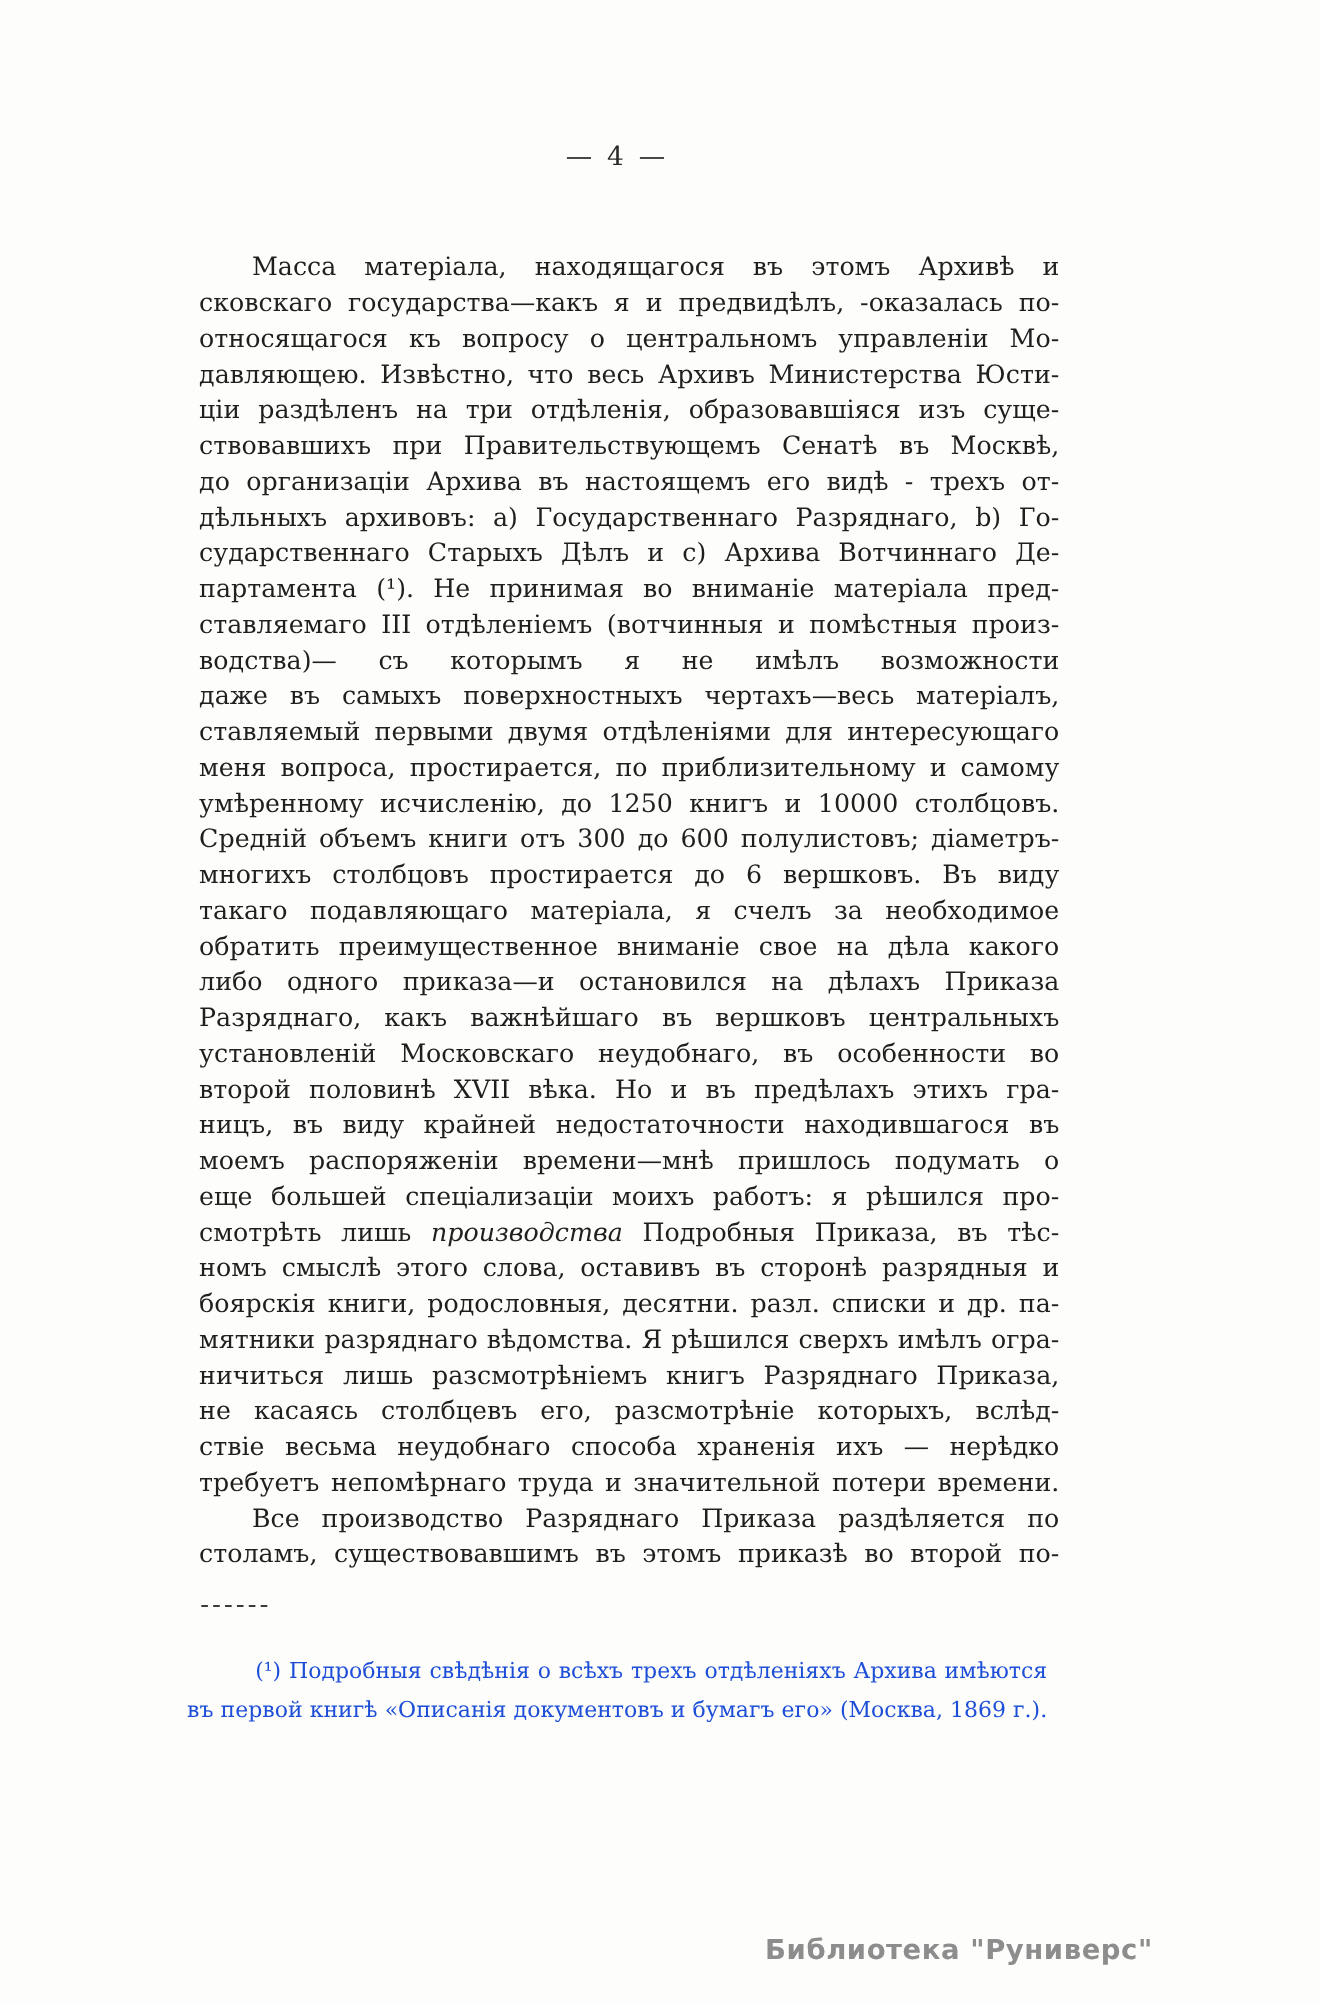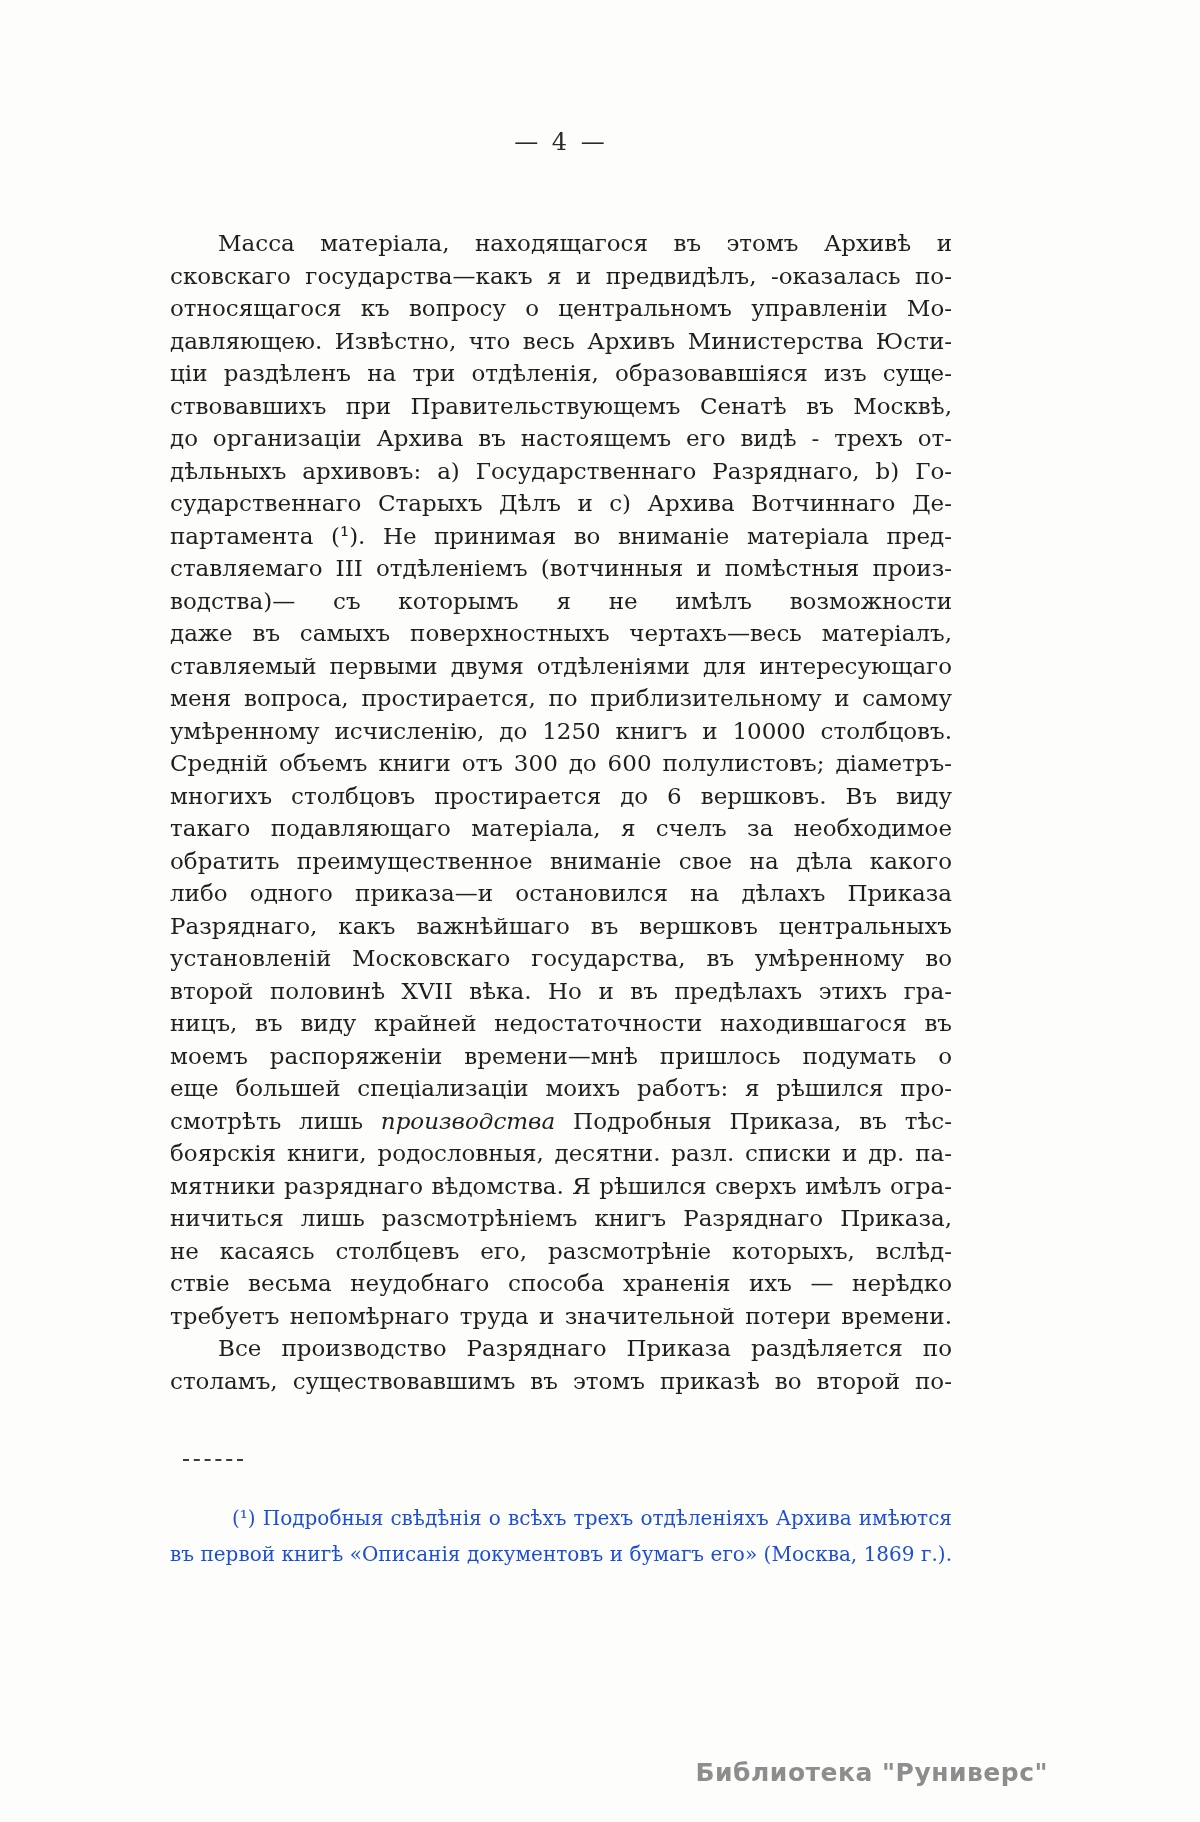--- a/index.html
+++ b/index.html
@@ -22,21 +22,21 @@
     left: 170px;
     width: 782px;
     text-align: center;
     font-size: 24px;
     letter-spacing: 3px;
     color: #2a2a2a;
   }
   .text-block {
     position: absolute;
     top: 227px;
-    left: 170px;
+    left: 181px;
     width: 782px;
   }
   .paragraph { margin: 0; }
   .line {
     font-size: 23px;
     line-height: 32.5px;
     height: 32.5px;
     white-space: normal;
     text-align: justify;
     text-align-last: justify;
@@ -103,26 +103,27 @@
         <div class="line">даже въ самыхъ поверхностныхъ чертахъ—весь матеріалъ, пред-</div>
         <div class="line">ставляемый первыми двумя отдѣленіями для интересующаго</div>
         <div class="line">меня вопроса, простирается, по приблизительному и самому</div>
         <div class="line">умѣренному исчисленію, до 1250 книгъ и 10000 столбцовъ.</div>
         <div class="line">Средній объемъ книги отъ 300 до 600 полулистовъ; діаметръ-же</div>
         <div class="line">многихъ столбцовъ простирается до 6 вершковъ. Въ виду</div>
         <div class="line">такаго подавляющаго матеріала, я счелъ за необходимое</div>
         <div class="line">обратить преимущественное вниманіе свое на дѣла какого</div>
         <div class="line">либо одного приказа—и остановился на дѣлахъ Приказа</div>
         <div class="line">Разряднаго, какъ важнѣйшаго въ вершковъ центральныхъ</div>
-        <div class="line">установленій Московскаго государства, въ умѣренному во</div>
+        <div class="line">установленій Московскаго неудобнаго, въ особенности во</div>
         <div class="line">второй половинѣ XVII вѣка. Но и въ предѣлахъ этихъ гра-</div>
         <div class="line">ницъ, въ виду крайней недостаточности находившагося въ</div>
         <div class="line">моемъ распоряженіи времени—мнѣ пришлось подумать о</div>
         <div class="line">еще большей спеціализаціи моихъ работъ: я рѣшился про-</div>
         <div class="line"><span>смотрѣть лишь </span><em>производства</em><span> Подробныя Приказа, въ тѣс-</span></div>
+        <div class="line">номъ смыслѣ этого слова, оставивъ въ сторонѣ разрядныя и</div>
         <div class="line">боярскія книги, родословныя, десятни. разл. списки и др. па-</div>
         <div class="line">мятники разряднаго вѣдомства. Я рѣшился сверхъ имѣлъ огра-</div>
         <div class="line">ничиться лишь разсмотрѣніемъ книгъ Разряднаго Приказа,</div>
         <div class="line">не касаясь столбцевъ его, разсмотрѣніе которыхъ, вслѣд-</div>
         <div class="line">ствіе весьма неудобнаго способа храненія ихъ — нерѣдко</div>
         <div class="line">требуетъ непомѣрнаго труда и значительной потери времени.</div>
       </div>
       <div class="paragraph">
         <div class="line indent">Все производство Разряднаго Приказа раздѣляется по</div>
         <div class="line">столамъ, существовавшимъ въ этомъ приказѣ во второй по-</div>

